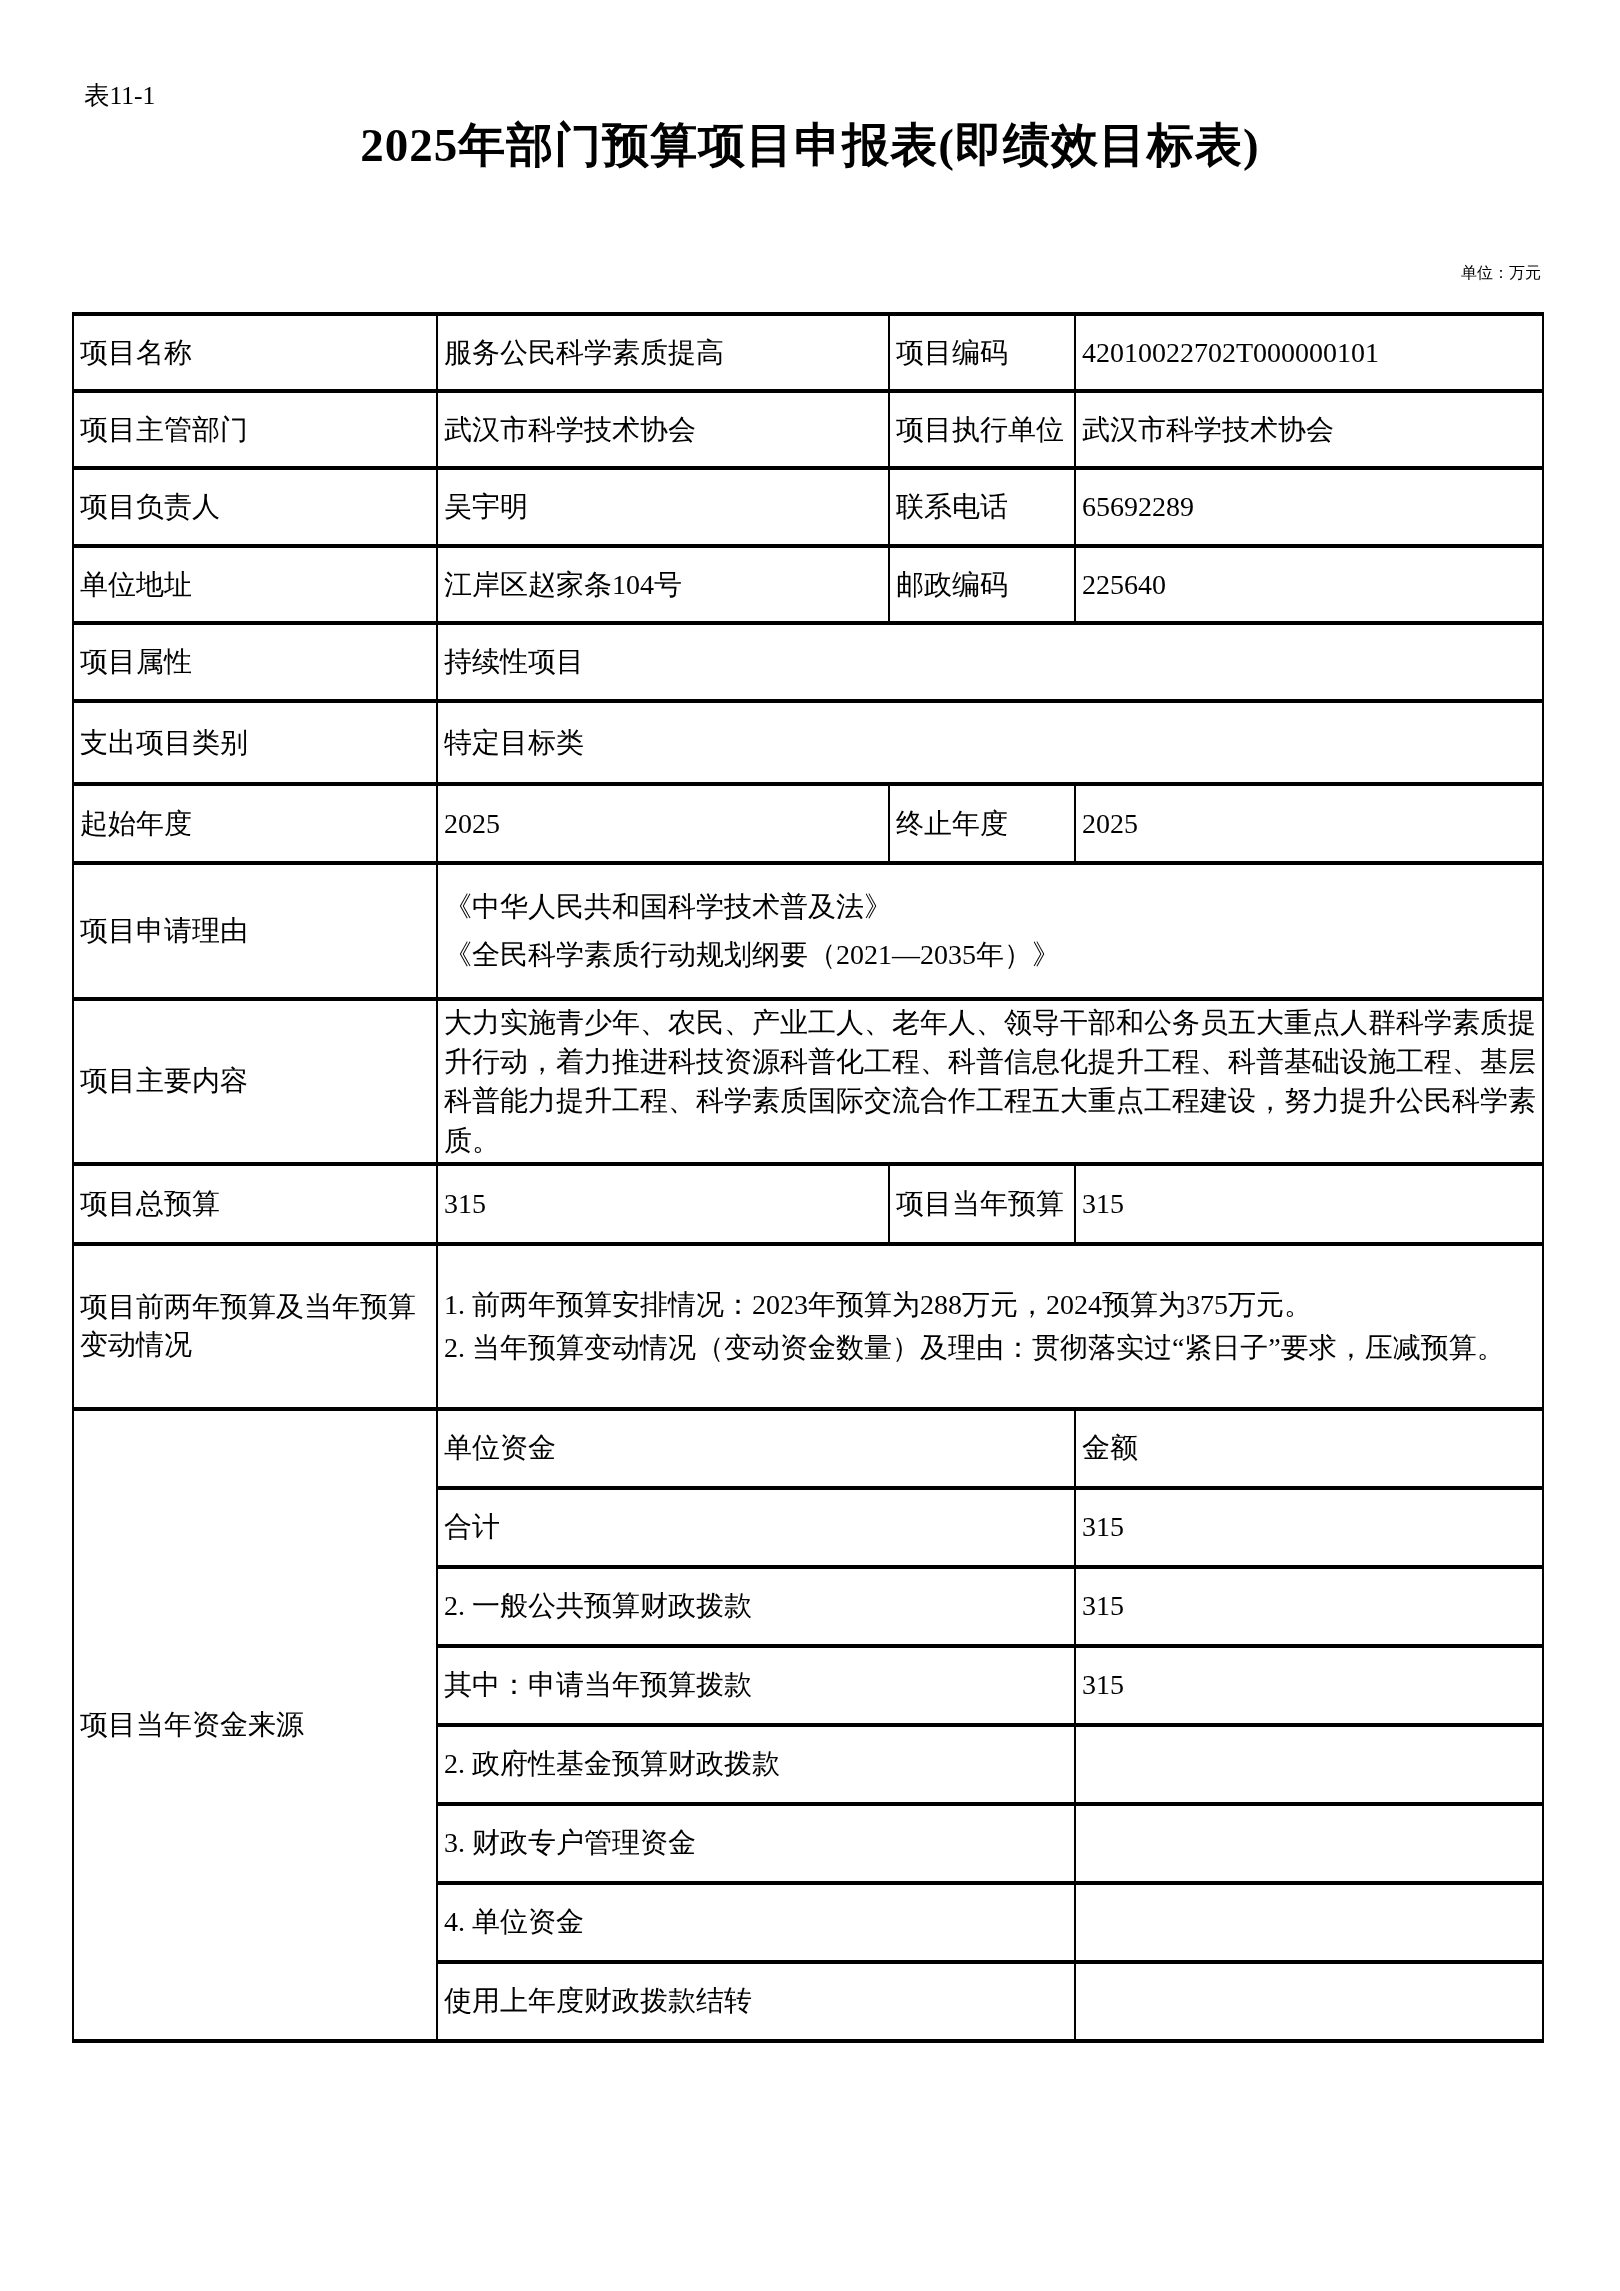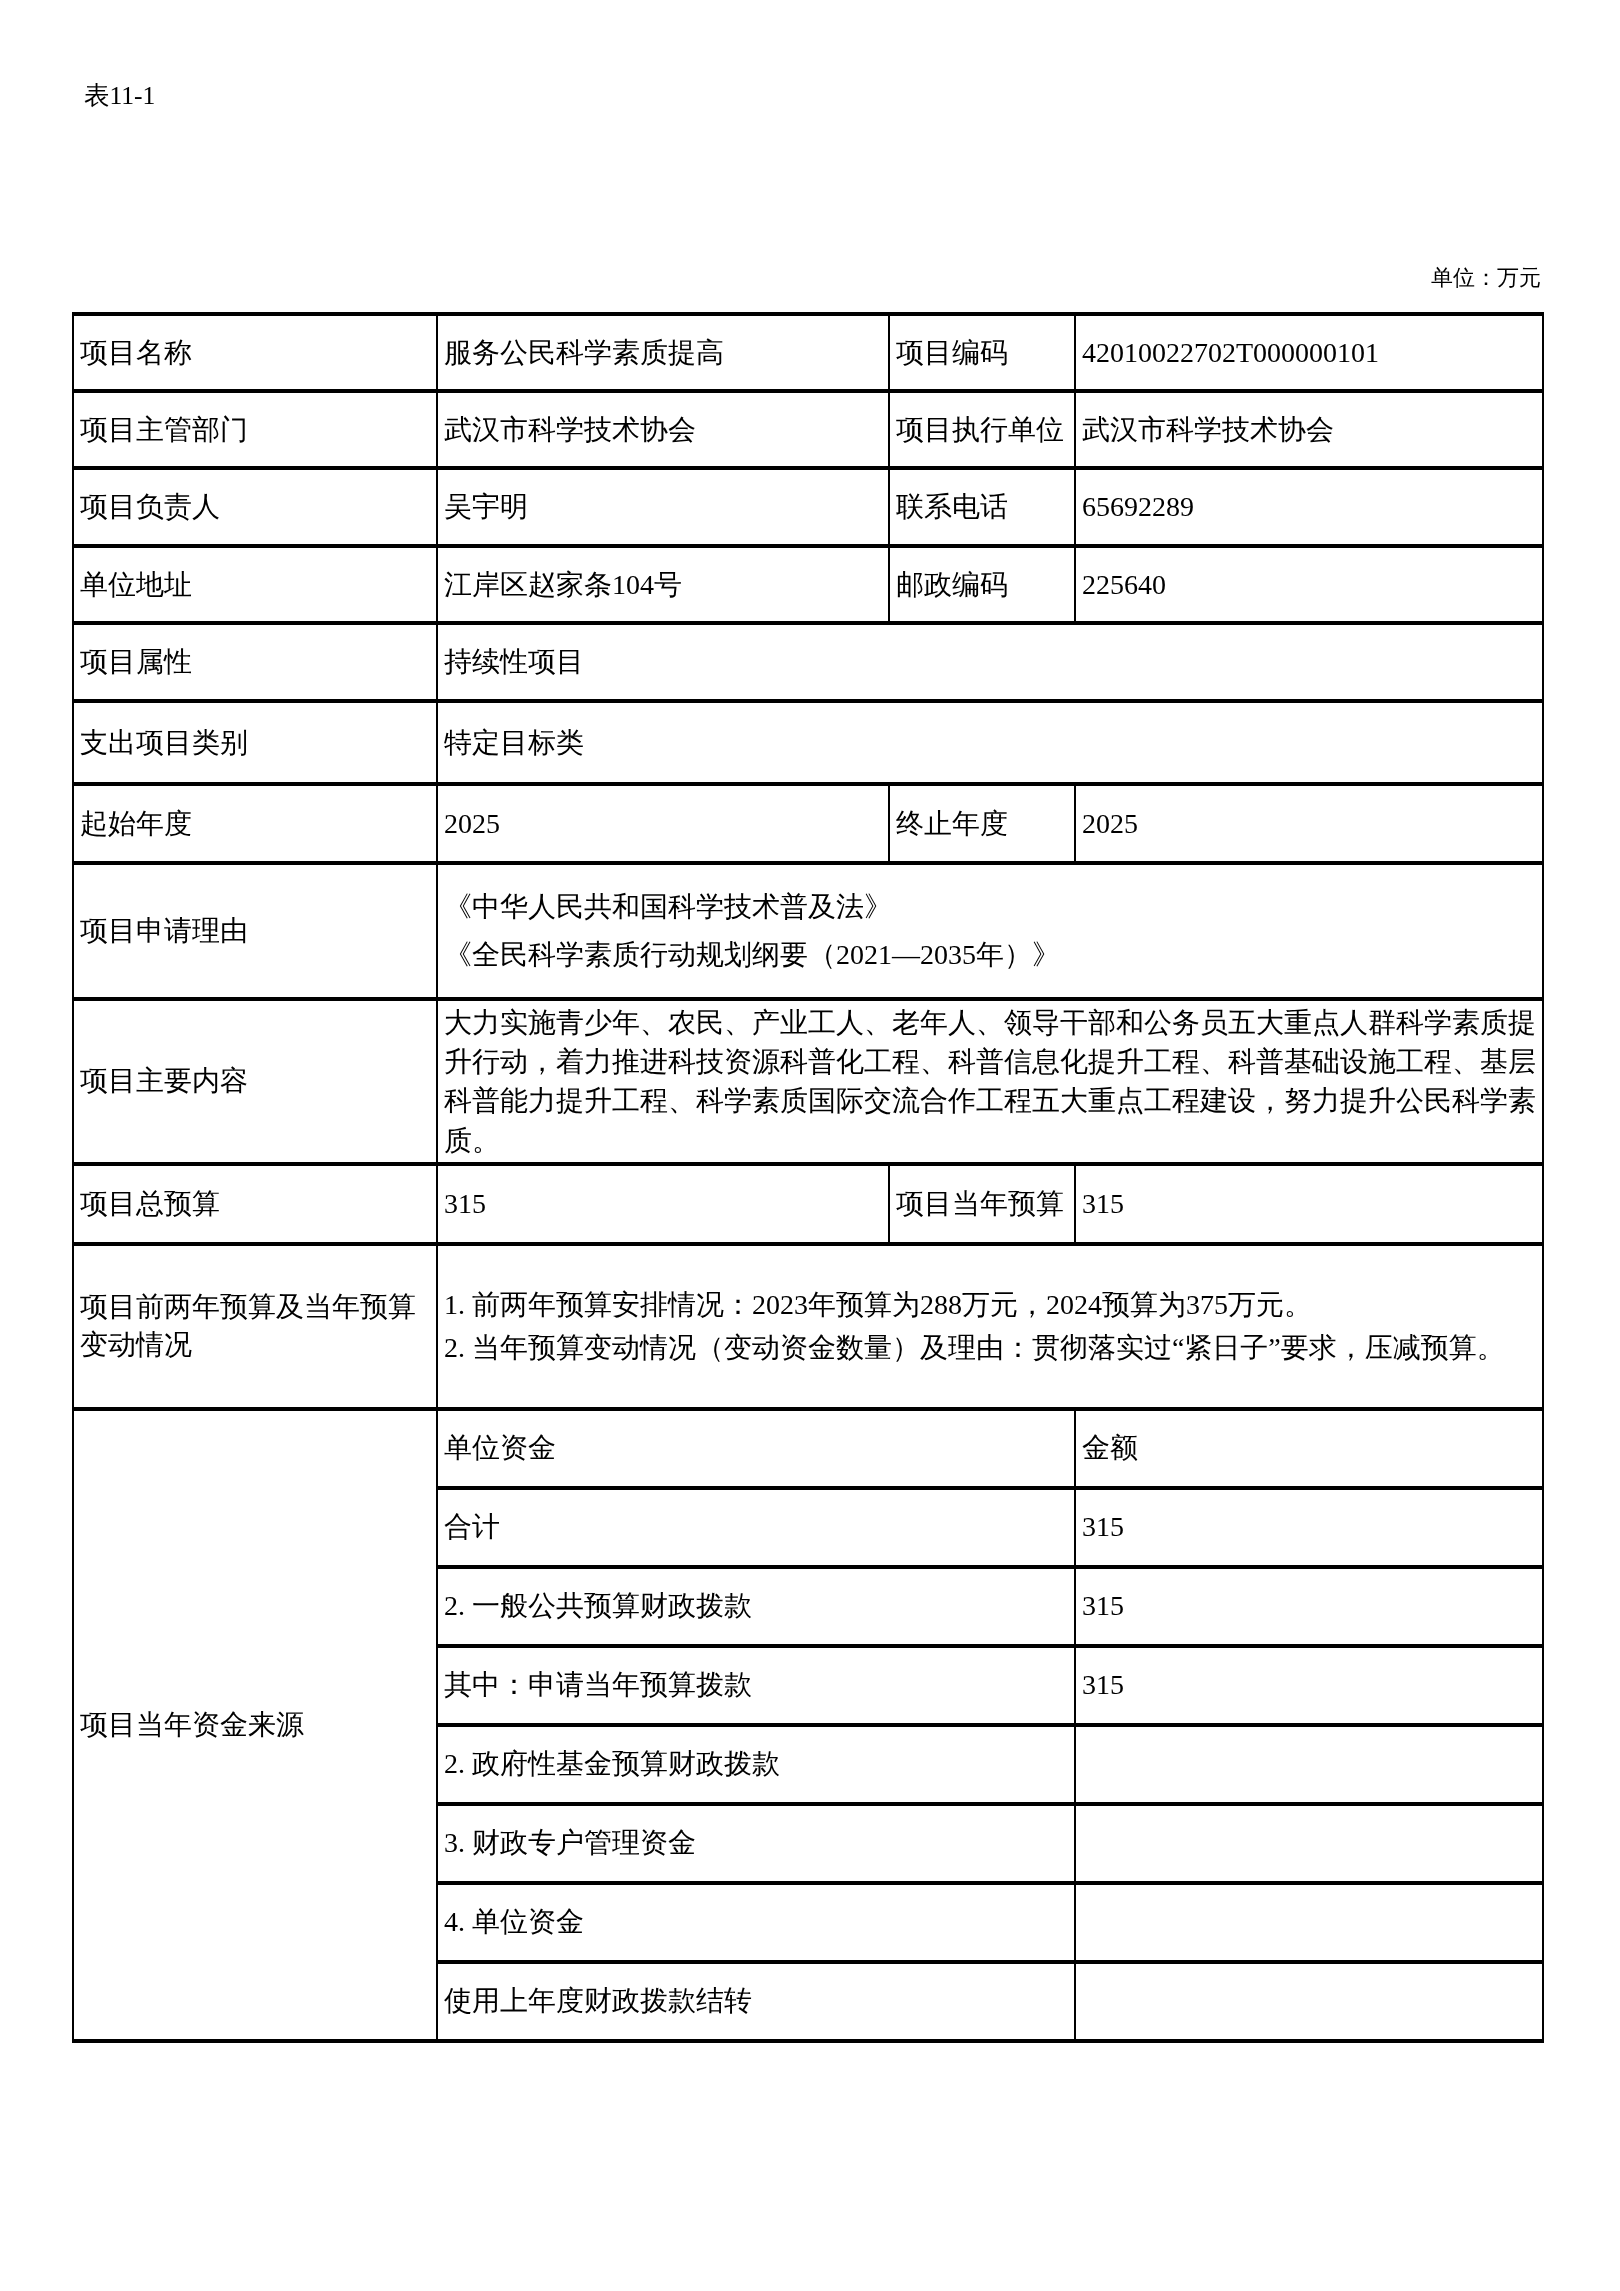--- a/index.html
+++ b/index.html
@@ -16,21 +16,21 @@
     font-size: 25.5px;
   }
   .doc-title {
     position: absolute; left: 0; top: 114px; width: 100%;
     text-align: center;
     font-size: 47px; font-weight: bold; letter-spacing: 1px;
     white-space: nowrap;
   }
   .unit-note {
     position: absolute; top: 263px; right: 79px;
-    font-size: 22px;
+    font-size: 16px;
   }
 
   table.form {
     position: absolute; left: 72px; top: 312px;
     width: 1469px;
     border-collapse: collapse; table-layout: fixed;
   }
   table.form td {
     border: 2.9px solid #000;
     border-top-width: 4.9px; border-bottom-width: 4.9px;
@@ -49,20 +49,21 @@
     position: absolute; top: 2190px; left: 0; width: 100%;
     text-align: center; font-size: 32px;
   }
 </style>
 </head>
 <body>
 
 <div class="sheet">
 
   <div class="table-label">表11-1</div>
+  <div class="doc-title">2025年部门预算项目申报表(即绩效目标表)</div>
   <div class="unit-note">单位：万元</div>
 
   <table class="form">
     <colgroup>
       <col style="width:364px">
         <col style="width:452px">
         <col style="width:186px">
         <col style="width:468px">
     </colgroup>
 

